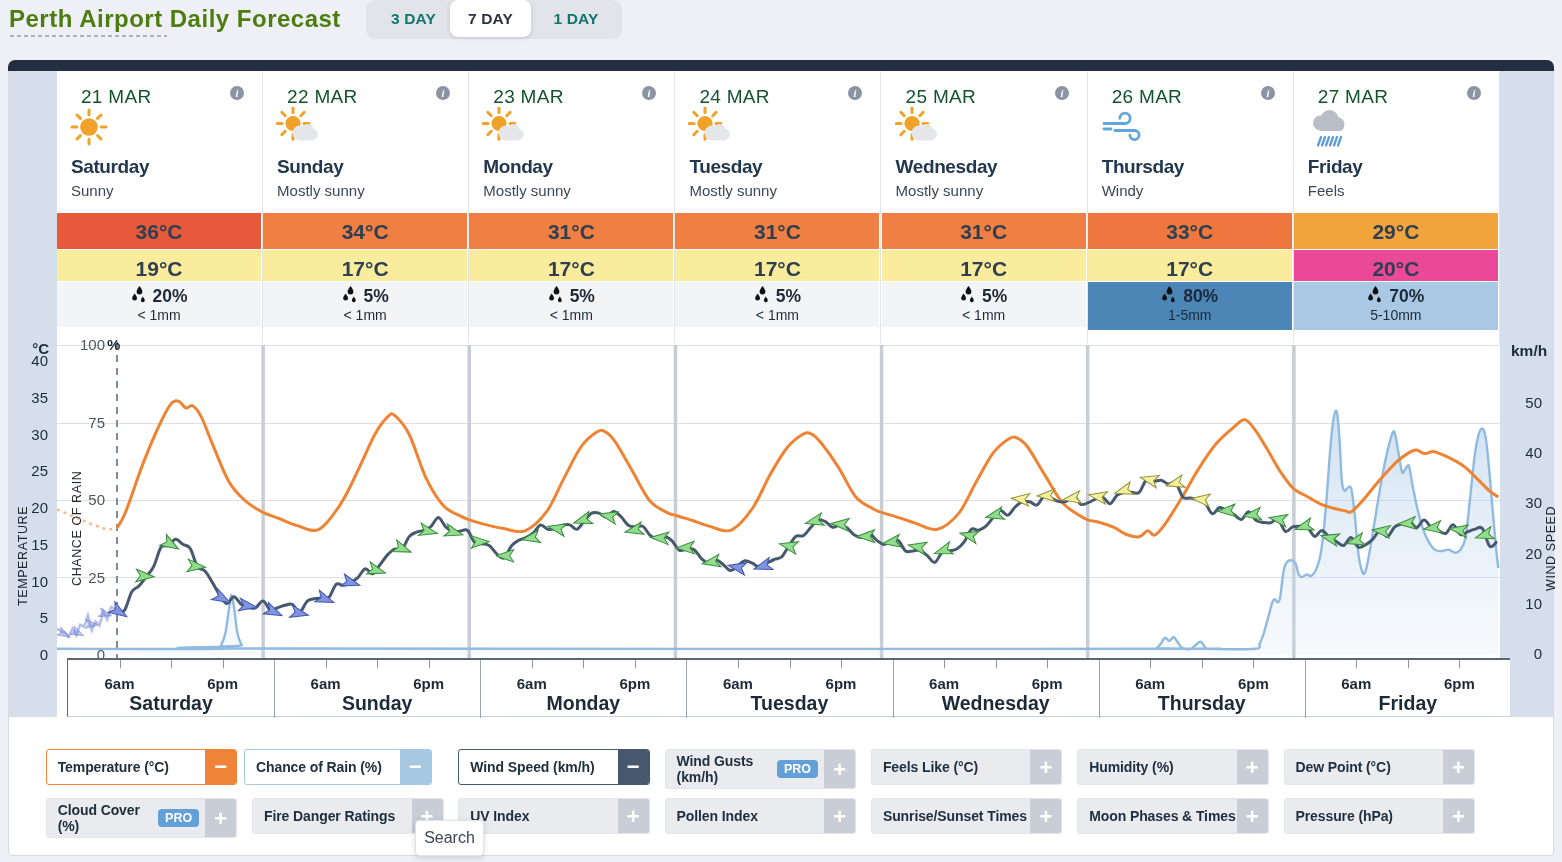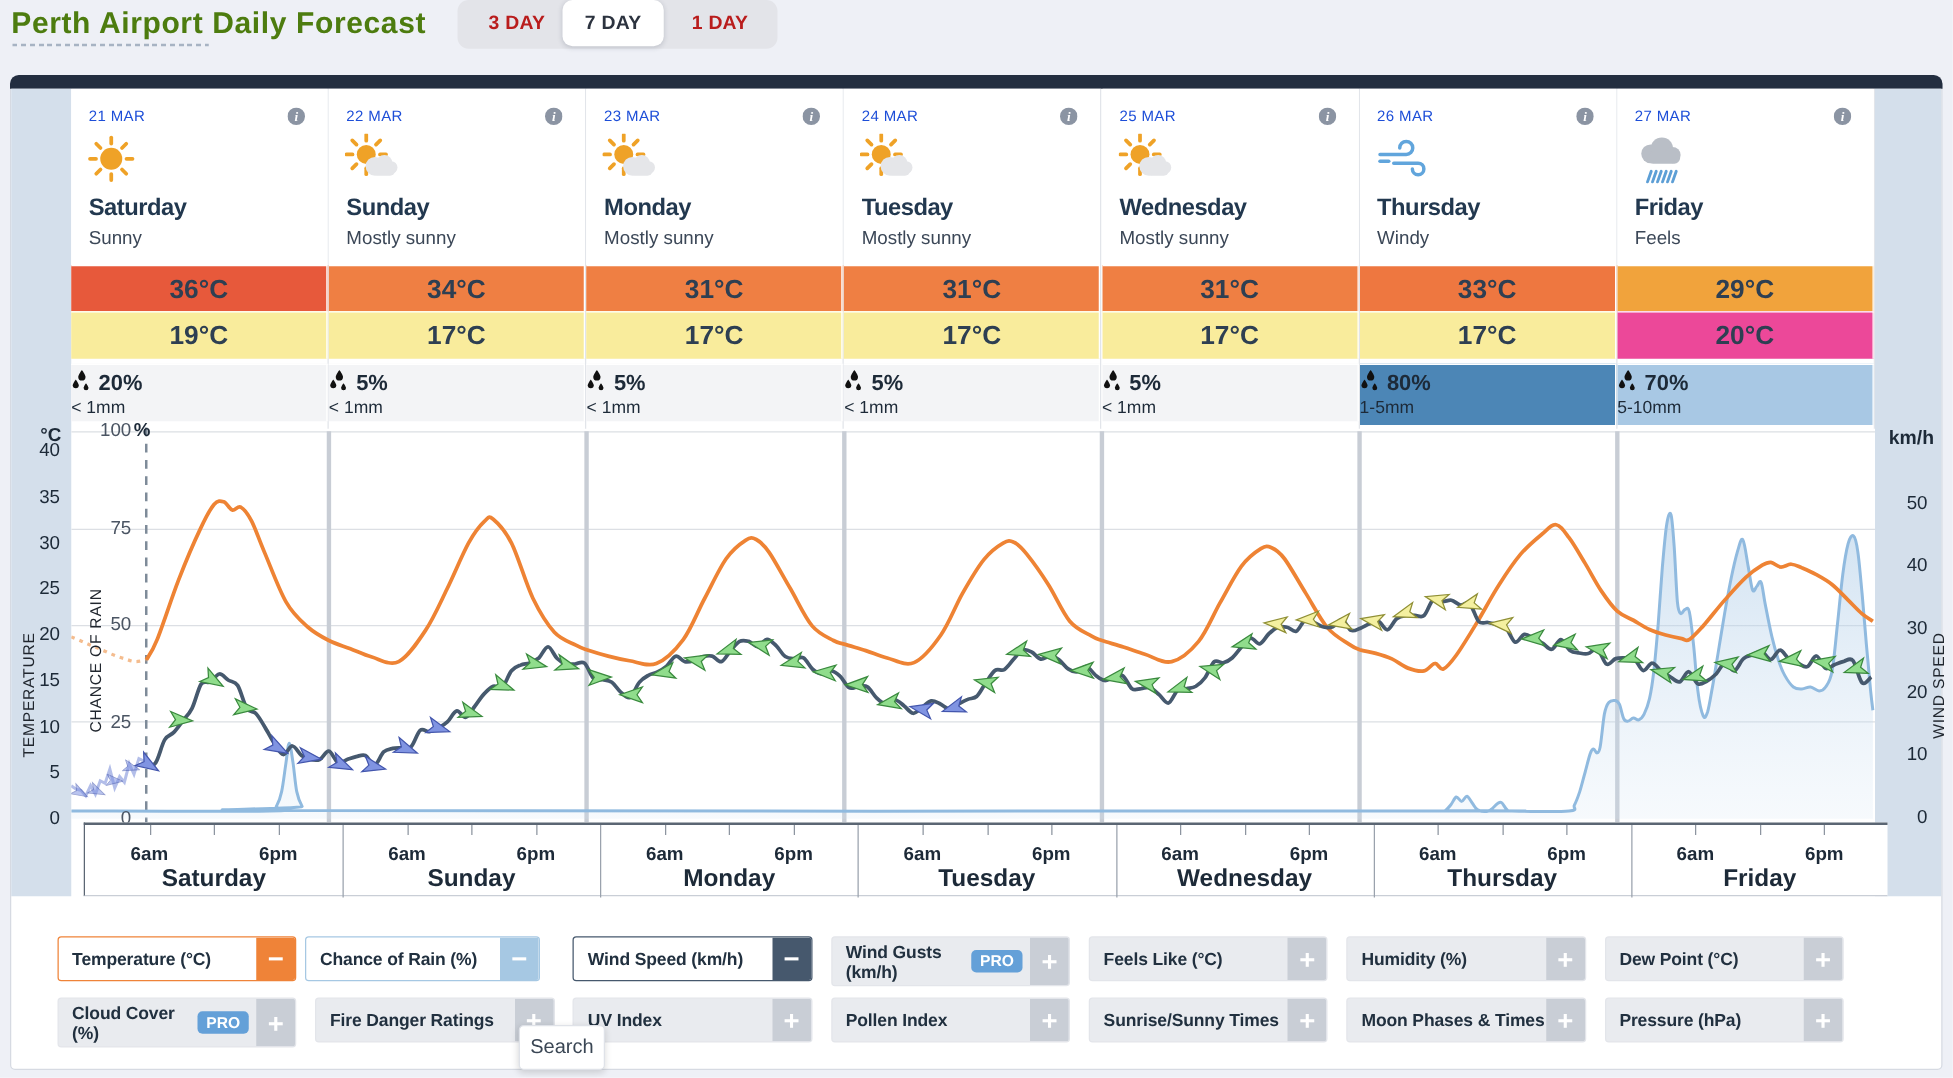--- a/index.html
+++ b/index.html
@@ -1,38 +1,38 @@
 <!DOCTYPE html>
 <html><head><meta charset="utf-8"><style>
 *{margin:0;padding:0;box-sizing:border-box}
 html,body{width:1562px;height:862px;overflow:hidden;background:#eef0f6;font-family:"Liberation Sans",sans-serif;position:relative}
 .title{position:absolute;left:9px;top:5px;font-size:24px;font-weight:bold;color:#4d7c0f;letter-spacing:0.5px;white-space:nowrap}
 .dashu{position:absolute;left:10px;top:35px;width:157px;height:2px;background:repeating-linear-gradient(90deg,#a7b3c3 0 4px,transparent 4px 7px)}
 .tabs{position:absolute;left:366px;top:0;width:256px;height:39px;background:#e3e4e9;border-radius:9px}
-.tab{position:absolute;top:0;height:37px;line-height:37px;text-align:center;font-size:15.5px;font-weight:bold;color:#b91c1c;letter-spacing:0.2px}
+.tab{position:absolute;top:0;height:37px;line-height:37px;text-align:center;font-size:15.5px;font-weight:bold;color:#0f766e;letter-spacing:0.2px}
 .tab1{left:10px;width:75px}
 .tab2{left:84px;width:81px;background:#fff;border-radius:8px;box-shadow:0 1px 4px rgba(40,50,70,.18);color:#2c333f}
 .tab3{left:172px;width:76px}
 .card{position:absolute;left:8px;top:60px;width:1546px;height:796px;background:#fff;border:1px solid #d6dae2;border-radius:8px 8px 4px 4px}
 .navybar{position:absolute;left:8px;top:60px;width:1546px;height:11px;background:#232e40;border-radius:7px 7px 0 0}
 .lstrip{position:absolute;left:9px;top:71px;width:48px;height:646px;background:#d4dfeb}
 .rstrip{position:absolute;left:1500px;top:71px;width:53px;height:646px;background:#d4dfeb}
 .daycol{position:absolute;top:71px;height:272px}
 .daycol{border-right:1px solid #e2e5ea}
 .dhead{position:absolute;left:0;top:0;width:100%;height:141px;background:#fff}
-.ddate{position:absolute;left:14px;top:15px;font-size:12px;color:#1d4ed8;letter-spacing:0.3px}
+.ddate{position:absolute;left:24px;top:15px;font-size:19px;color:#14532d;letter-spacing:0.3px}
 .dinfo{position:absolute;right:18px;top:15px}
 .dicon{position:absolute;left:13px;top:36px}
 .dname{position:absolute;left:14px;top:85px;font-size:19px;font-weight:bold;color:#22384f;letter-spacing:-0.4px}
 .dcond{position:absolute;left:14px;top:111px;font-size:15px;color:#3b4757}
 .tmax{position:absolute;left:0;top:141px;width:100%;height:37px;border-top:1px solid #fff;border-right:1px solid #fff;margin-right:-1px;
   font-size:21px;font-weight:bold;color:#2e3f52;text-align:center;line-height:37px}
 .tmin{position:absolute;left:0;top:178px;width:100%;height:38px;border-top:1px solid #fff;border-right:1px solid #fff;
   font-size:21px;font-weight:bold;color:#2e3f52;text-align:center;line-height:38px}
-.rcell{position:absolute;left:0;top:220px;width:100%;height:46px;border-top:1px solid #fff;border-right:1px solid #fff;color:#1d2a38}
+.rcell{position:absolute;left:0;top:210px;width:100%;height:46px;border-top:1px solid #fff;border-right:1px solid #fff;text-align:center;color:#1d2a38}
 .rcell.rain-tall{height:49px}
 .rp{margin-top:4px;font-size:17.5px;font-weight:bold}
 .rmm{font-size:14px;margin-top:0px}
 .axisbar{position:absolute;left:67px;top:658px;width:1443px;height:59px;background:#fff;border-top:2px solid #5b6673;border-left:1px solid #5b6673;border-bottom:1px solid #c9ced6}
 .xlab{position:absolute;top:15px;width:60px;text-align:center;font-size:15px;font-weight:bold;color:#1d2a38}
 .xday{position:absolute;top:32px;text-align:center;font-size:19.5px;font-weight:bold;color:#1d2a38}
 .xtick{position:absolute;top:0;width:1px;height:8px;background:#8d95a0}
 .xsep{position:absolute;top:0;width:1px;height:58px;background:#9aa2ad}
 .tl{position:absolute;right:1514px;width:40px;text-align:right;font-size:15px;color:#1d2a38}
 .pl{position:absolute;left:60px;width:45px;text-align:right;font-size:15px;color:#4b5563}
@@ -645,21 +645,21 @@
   </div>
 <div class="btn b-gr" style="left:458.3px;top:798px;width:191.5px;height:36px">
     <span class="blab">UV Index</span>
     <span class="bsq">+</span>
   </div>
 <div class="btn b-gr" style="left:664.6px;top:798px;width:191.5px;height:36px">
     <span class="blab">Pollen Index</span>
     <span class="bsq">+</span>
   </div>
 <div class="btn b-gr" style="left:870.9px;top:798px;width:191.5px;height:36px">
-    <span class="blab">Sunrise/Sunny Times</span>
+    <span class="blab">Sunrise/Sunset Times</span>
     <span class="bsq">+</span>
   </div>
 <div class="btn b-gr" style="left:1077.2px;top:798px;width:191.5px;height:36px">
     <span class="blab">Moon Phases &amp; Times</span>
     <span class="bsq">+</span>
   </div>
 <div class="btn b-gr" style="left:1283.5px;top:798px;width:191.5px;height:36px">
     <span class="blab">Pressure (hPa)</span>
     <span class="bsq">+</span>
   </div>

